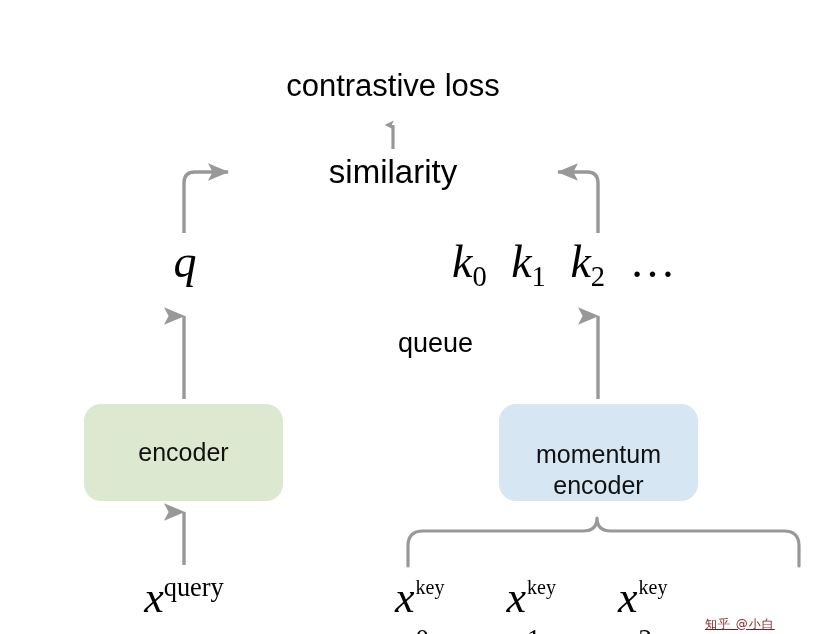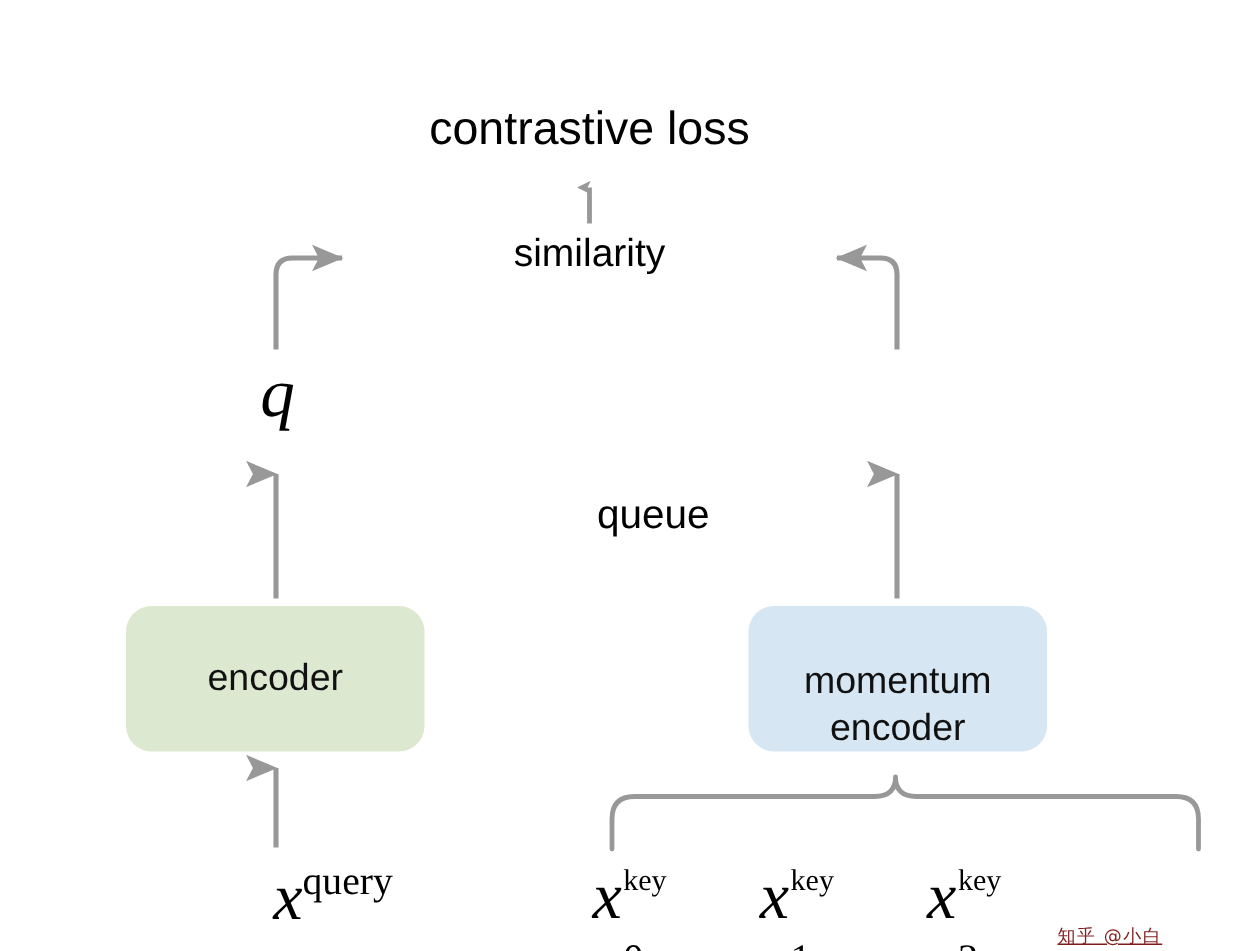--- a/index.html
+++ b/index.html
@@ -45,21 +45,21 @@
 
   
   #contrastive-loss {
     left: 0; top: 37px; width: 786px;
     text-align: center;
     font-size: 31px;
   }
   #similarity {
     left: 0; top: 122px; width: 786px;
     text-align: center;
-    font-size: 26px;
+    font-size: 33px;
   }
   #queue-label {
     left: 398px; top: 297px;
     font-size: 27px;
   }
 
   
   #q-symbol {
     left: 0; top: 204px; width: 370px;
     text-align: center;
@@ -107,21 +107,20 @@
     left: 499px; top: 373px;
     width: 199px; height: 97px;
     line-height: 1.24;
   }
 
   
   #x-query {
     left: 0; top: 541px; width: 368px;
     text-align: center;
     font-size: 44px;
-    padding-left: 38px;
   }
   #x-key-list {
     left: 395px; top: 541px;
     font-size: 44px;
   }
   #x-key-list .xitem { margin-right: 18px; }
   #x-key-list .xitem:last-child { margin-right: 0; }
   .subsup {
     display: inline-block;
     vertical-align: baseline;
@@ -208,20 +207,26 @@
   <div class="lbl sans" id="contrastive-loss">contrastive loss</div>
 
   <div class="lbl sans" id="similarity">similarity</div>
 
   <div class="lbl sans" id="queue-label">queue</div>
 
   <div class="lbl math" id="q-symbol">
     <span>q</span>
   </div>
 
+  <div class="lbl math" id="k-list">
+    <span class="kitem"><span>k</span><span class="sub">0</span></span>
+    <span class="kitem"><span>k</span><span class="sub">1</span></span>
+    <span class="kitem"><span>k</span><span class="sub">2</span></span>
+    <span class="kitem" id="ellipsis">…</span>
+  </div>
 
   <div class="enc-box" id="encoder-box" style="background:#dde8d0;">
     <span>encoder</span>
   </div>
 
   <div class="enc-box" id="momentum-encoder-box" style="background:#d6e6f2;align-items:flex-end;">
     <span>
       <span>momentum</span><br>
       <span>encoder</span>
     </span>

